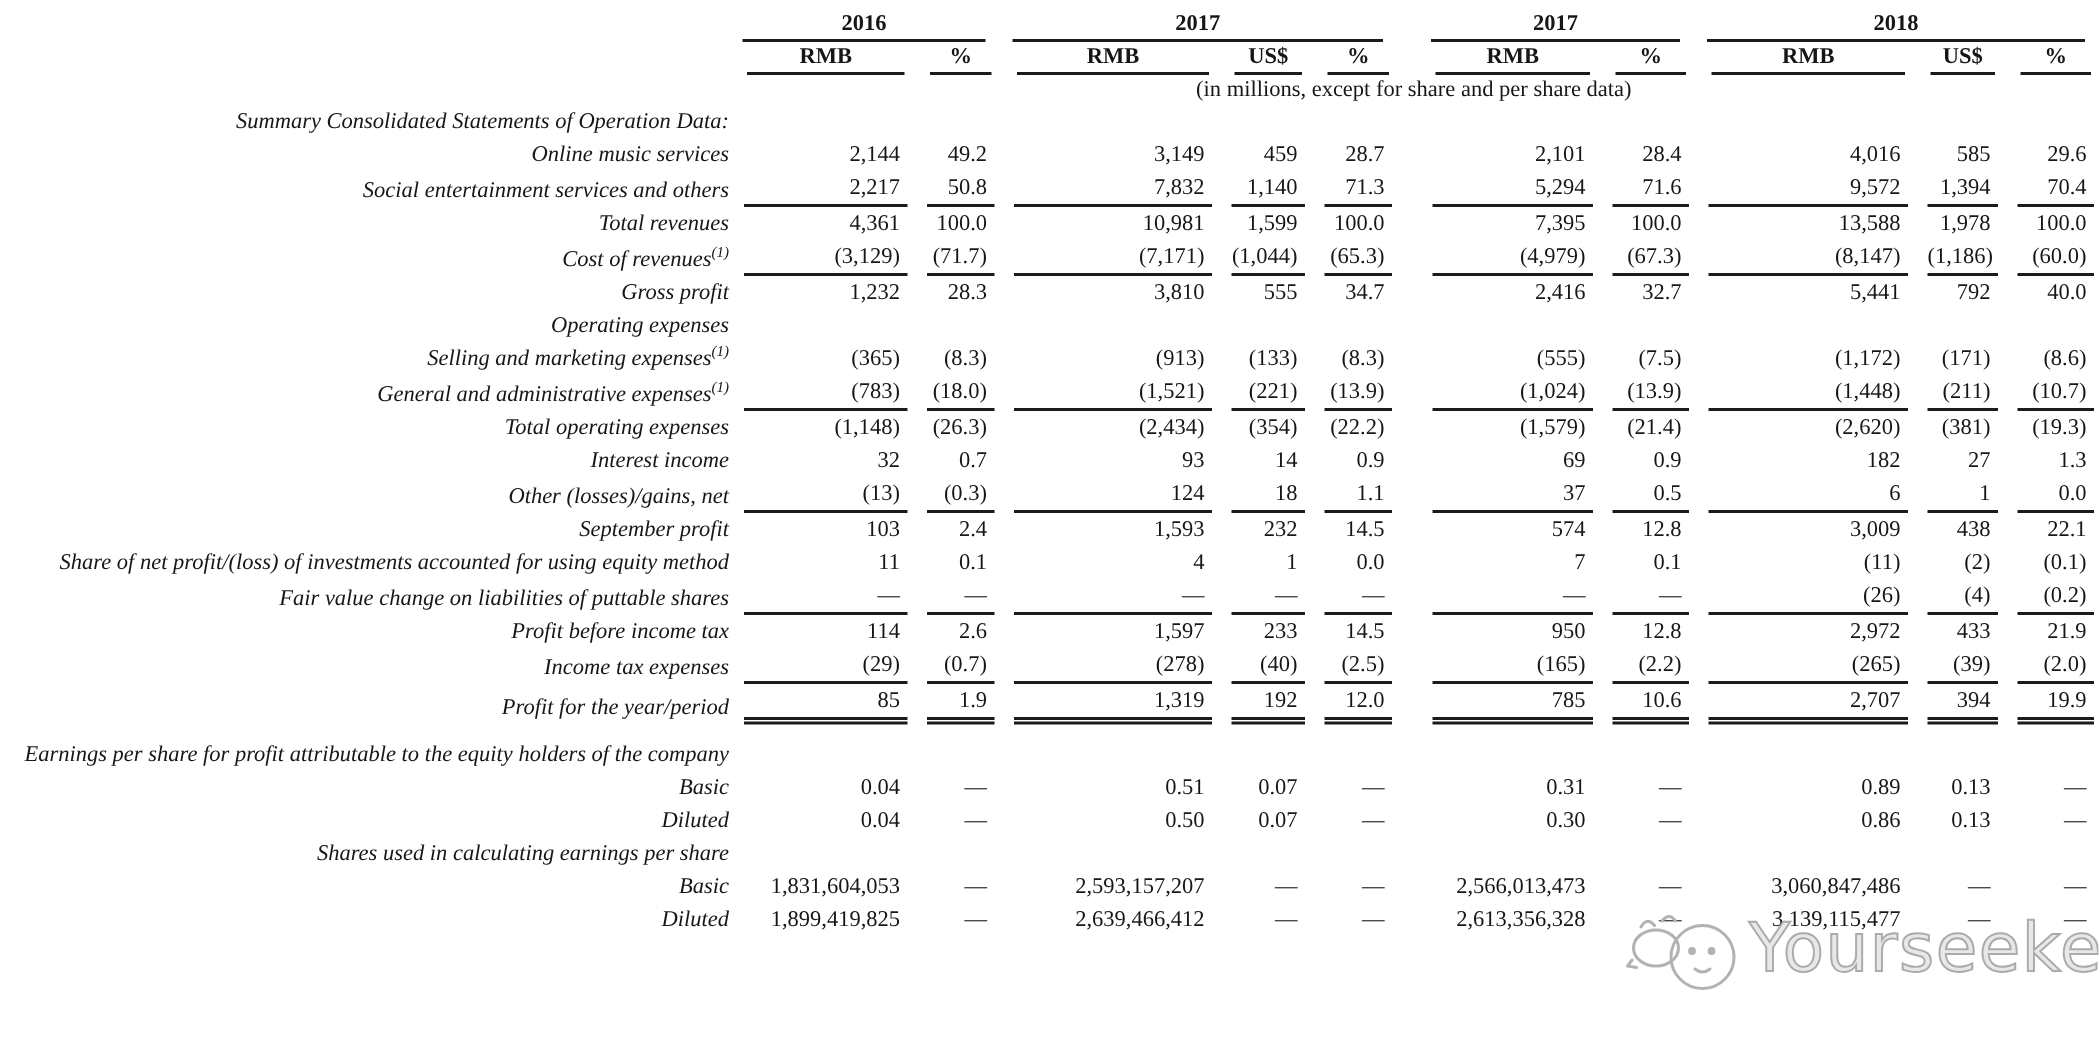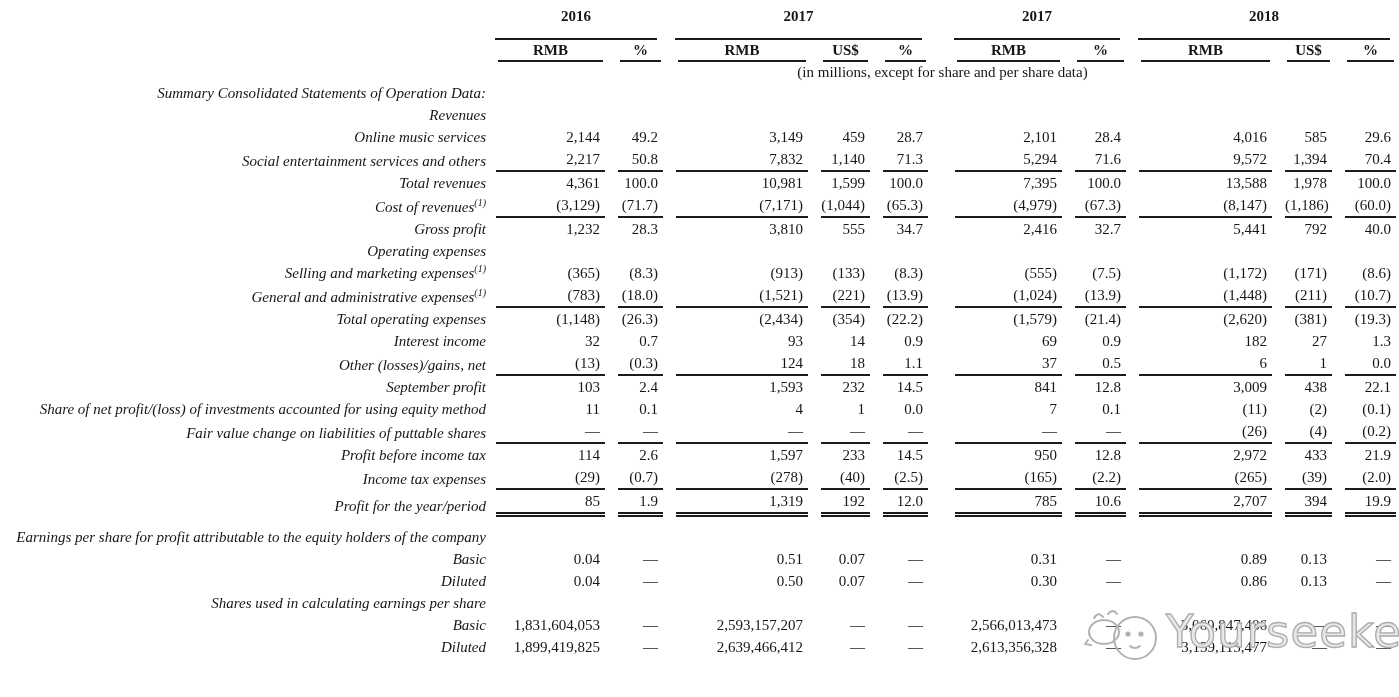--- a/index.html
+++ b/index.html
@@ -3,21 +3,21 @@
 <meta charset="utf-8">
 <style>
   html,body{margin:0;padding:0;background:#ffffff;}
   body{width:1399px;height:697px;position:relative;overflow:hidden;
        font-family:"Liberation Serif", serif;color:#161616;}
   table{border-collapse:collapse;table-layout:fixed;width:1399px;margin-top:6px;font-size:15px;}
   th,td{padding:0;vertical-align:bottom;font-weight:normal;}
   
   thead th{vertical-align:bottom;}
   .gl{font-weight:bold;text-align:center;border-bottom:2px solid #1b1b1b;margin:0 6px;padding:2px 0 1px;}
-  .yl{font-weight:bold;text-align:center;border-bottom:2px solid #1b1b1b;margin:0 9px;padding:2px 0 13px;}
+  .yl{font-weight:bold;text-align:center;border-bottom:2px solid #1b1b1b;margin:0 9px;padding:2px 0 1px;}
   .cl{font-weight:bold;text-align:center;border-bottom:2px solid #1b1b1b;margin:0 5px 0 12px;padding:2px 0 1px;}
   .un{font-weight:normal;text-align:center;padding:2px 0 1px;}
   
   .lbl{text-align:right;line-height:19px;padding:2px 0 1px 2px;font-style:italic;}
   .ind1{padding-left:22px;}
   .hang{padding-left:32px;text-indent:-28px;}
   .num{text-align:right;}
   .cv{text-align:right;line-height:19px;margin:0 3px 0 10px;padding:2px 5px 1px 0;}
   tr.ru .cv{border-bottom:2px solid #1b1b1b;}
   tr.rd .cv{border-bottom:5px double #1b1b1b;}
@@ -102,24 +102,20 @@
       <th colspan="11">
           <div class="un">(in millions, except for share and per share data)</div>
         </th>
     </tr>
   </thead>
   <tbody>
       <tr class="b">
         <td class="lbl">Summary Consolidated Statements of Operation Data:</td>
         <td colspan="11"></td>
       </tr>
-      <tr class="b">
-        <td class="lbl">Revenues</td>
-        <td colspan="11"></td>
-      </tr>
       <tr>
         <td class="lbl ind1">Online music services</td>
         <td class="num">
           <div class="cv">2,144</div>
         </td>
         <td class="num">
           <div class="cv">49.2</div>
         </td>
         <td class="num">
           <div class="cv">3,149</div>
@@ -469,21 +465,21 @@
           <div class="cv">1,593</div>
         </td>
         <td class="num">
           <div class="cv">232</div>
         </td>
         <td class="num">
           <div class="cv">14.5</div>
         </td>
         <td></td>
         <td class="num">
-          <div class="cv">841</div>
+          <div class="cv">574</div>
         </td>
         <td class="num">
           <div class="cv">12.8</div>
         </td>
         <td class="num">
           <div class="cv">3,009</div>
         </td>
         <td class="num">
           <div class="cv">438</div>
         </td>

